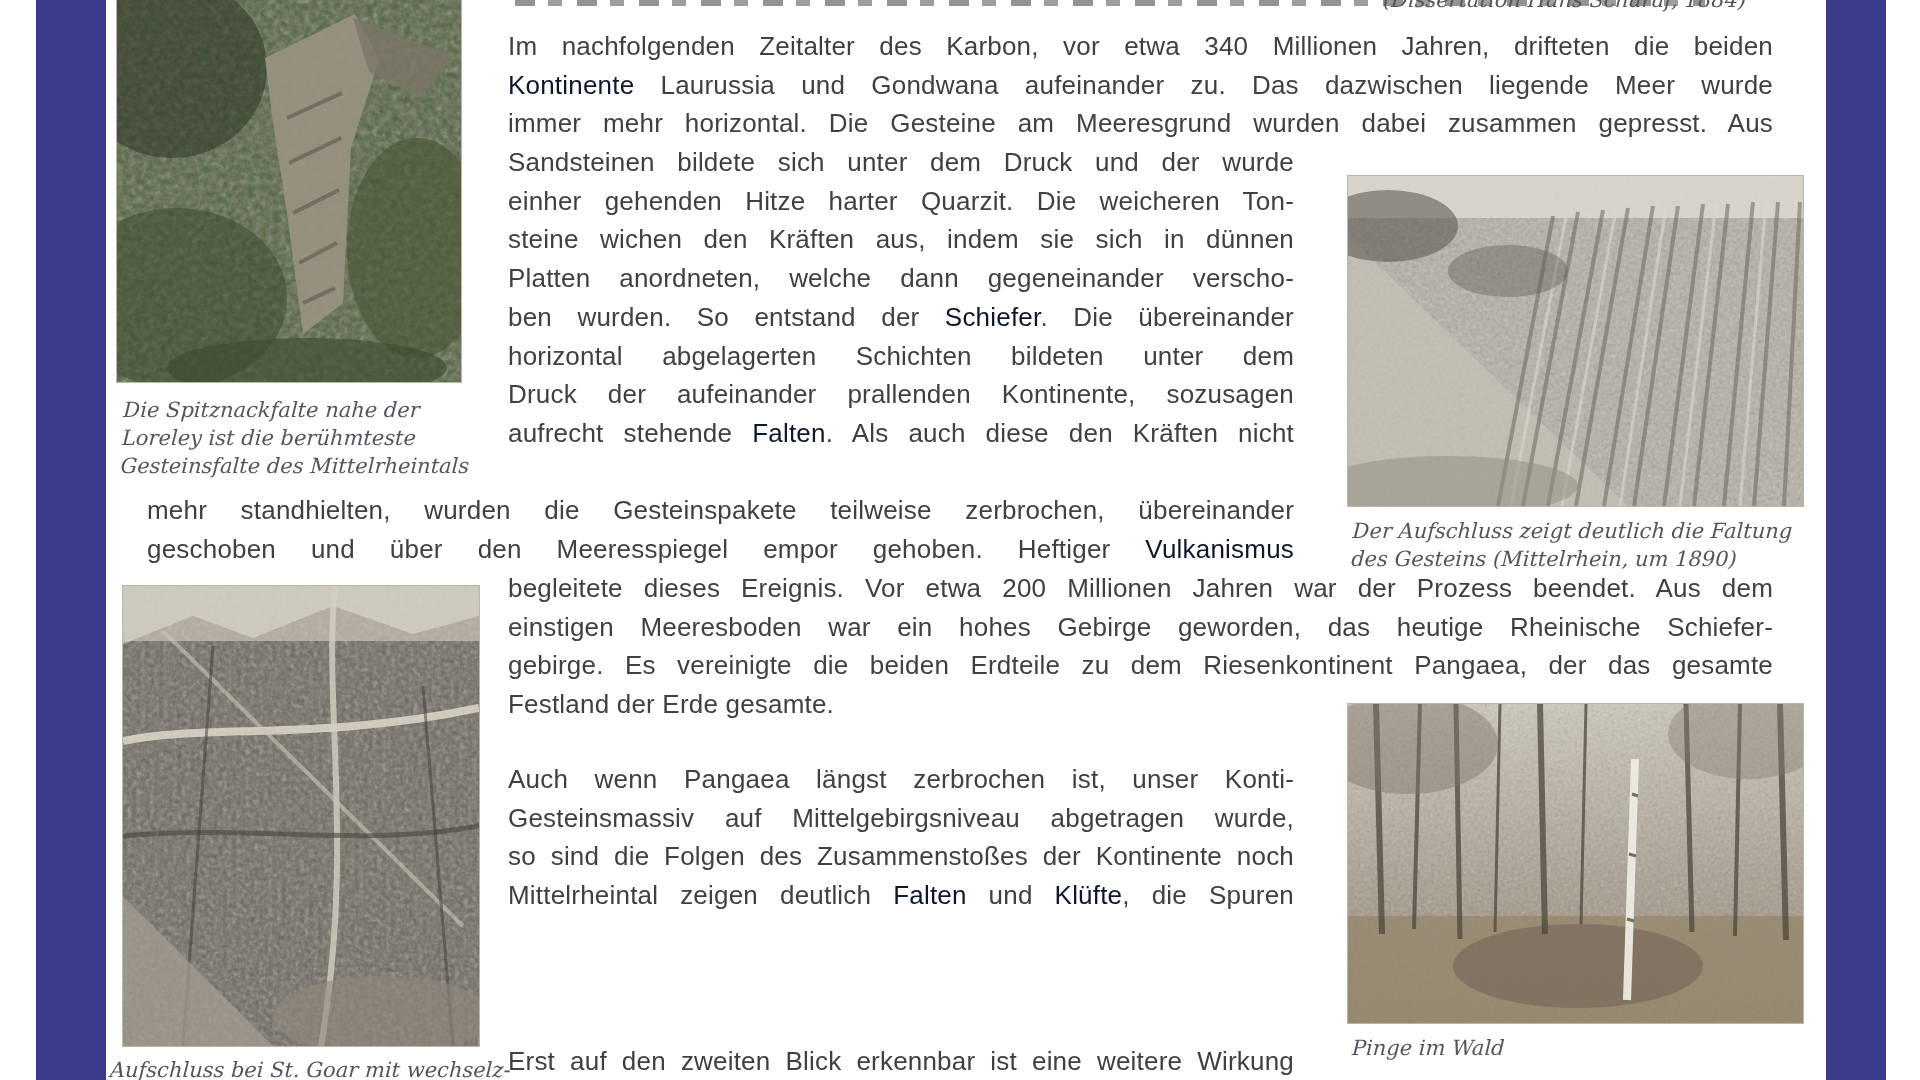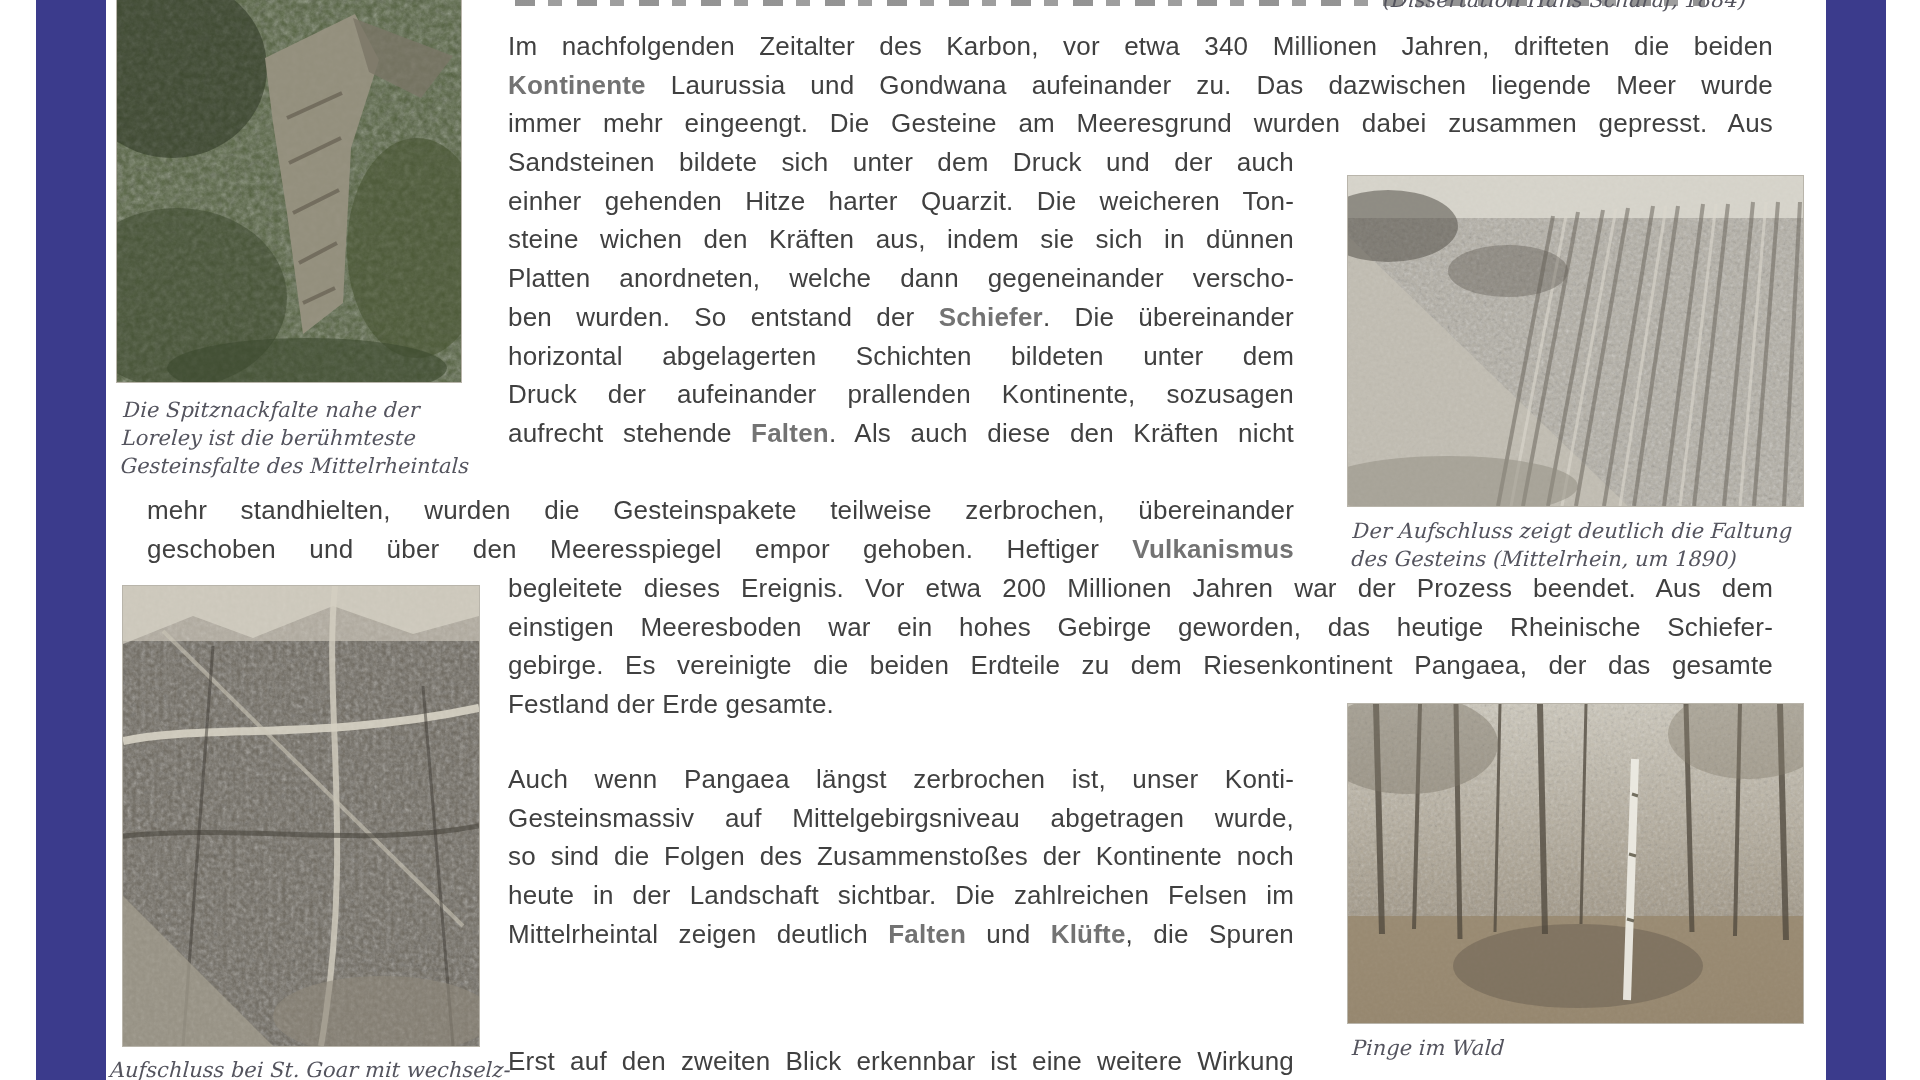--- a/index.html
+++ b/index.html
@@ -8,21 +8,21 @@
     background:#ffffff;font-family:"Liberation Sans",sans-serif;
   }
   .frame{position:absolute;top:0;bottom:0;background:#3b3b8c}
   .frame.left{left:36px;width:70px}
   .frame.right{left:1826px;width:60px}
 
   
   .tblock{position:absolute;color:#404040;font-size:26px;line-height:38.7px;letter-spacing:.2px}
   .line{text-align:justify;text-align-last:justify}
   .line.last{text-align-last:left}
-  .b{font-weight:700;color:#737373}
+  .b{font-weight:400;color:#0f172a}
   .i{}
 
   
   .caption{
     position:absolute;font-family:"DejaVu Serif",serif;font-style:italic;
     color:#54545e;font-size:21px;line-height:28px;transform:skewX(-3deg);
   }
 
   
   .photo{position:absolute;overflow:hidden;border:1px solid #b9b5ab;background:#8a867c}
@@ -164,25 +164,25 @@
     <ellipse cx="60" cy="40" rx="90" ry="50" fill="#7d7668" opacity="0.45"></ellipse>
     <ellipse cx="400" cy="30" rx="80" ry="45" fill="#837b6c" opacity="0.4"></ellipse>
   </svg>
 </div>
 
 <div class="caption" style="left:1352px;top:1034px;width:300px">Pinge im Wald</div>
 
 <div class="tblock" style="left:508px;top:27px;width:1265px">
     <div class="line"><span>Im nachfolgenden Zeitalter des Karbon, vor etwa 340 Millionen Jahren, drifteten die beiden</span></div>
     <div class="line"><span class="b">Kontinente </span><span class="i">Laurussia</span><span> und </span><span class="i">Gondwana</span><span> aufeinander zu. Das dazwischen liegende Meer wurde</span></div>
-    <div class="line"><span>immer mehr eingeengt. Die Gesteine am Meeresgrund wurden dabei zusammen gepresst. Aus</span></div>
+    <div class="line"><span>immer mehr horizontal. Die Gesteine am Meeresgrund wurden dabei zusammen gepresst. Aus</span></div>
   </div>
 
 <div class="tblock" style="left:508px;top:143px;width:786px">
-    <div class="line"><span>Sandsteinen bildete sich unter dem Druck und der auch</span></div>
+    <div class="line"><span>Sandsteinen bildete sich unter dem Druck und der wurde</span></div>
     <div class="line"><span>einher gehenden Hitze harter Quarzit. Die weicheren Ton-</span></div>
     <div class="line"><span>steine wichen den Kräften aus, indem sie sich in dünnen</span></div>
     <div class="line"><span>Platten anordneten, welche dann gegeneinander verscho-</span></div>
     <div class="line"><span>ben wurden. So entstand der </span><span class="b">Schiefer</span><span>. Die übereinander</span></div>
     <div class="line"><span>horizontal abgelagerten Schichten bildeten unter dem</span></div>
     <div class="line"><span>Druck der aufeinander prallenden Kontinente, sozusagen</span></div>
     <div class="line"><span>aufrecht stehende </span><span class="b">Falten</span><span>. Als auch diese den Kräften nicht</span></div>
   </div>
 
 <div class="tblock" style="left:147px;top:491px;width:1147px">
@@ -194,19 +194,18 @@
     <div class="line"><span>begleitete dieses Ereignis. Vor etwa 200 Millionen Jahren war der Prozess beendet. Aus dem</span></div>
     <div class="line"><span>einstigen Meeresboden war ein hohes Gebirge geworden, das heutige Rheinische Schiefer-</span></div>
     <div class="line"><span>gebirge. Es vereinigte die beiden Erdteile zu dem Riesenkontinent </span><span class="i">Pangaea</span><span>, der das gesamte</span></div>
     <div class="line last"><span>Festland der Erde gesamte.</span></div>
   </div>
 
 <div class="tblock" style="left:508px;top:760px;width:786px">
     <div class="line"><span>Auch wenn </span><span class="i">Pangaea</span><span> längst zerbrochen ist, unser Konti-</span></div>
     <div class="line"><span>Gesteinsmassiv auf Mittelgebirgsniveau abgetragen wurde,</span></div>
     <div class="line"><span>so sind die Folgen des Zusammenstoßes der Kontinente noch</span></div>
-    <div class="line"><span>heute in der Landschaft sichtbar. Die zahlreichen Felsen im</span></div>
     <div class="line"><span>Mittelrheintal zeigen deutlich </span><span class="b">Falten</span><span> und </span><span class="b">Klüfte</span><span>, die Spuren</span></div>
   </div>
 
 <div class="tblock" style="left:508px;top:1042px;width:786px">
     <div class="line"><span>Erst auf den zweiten Blick erkennbar ist eine weitere Wirkung</span></div>
   </div>
 
 </body></html>

